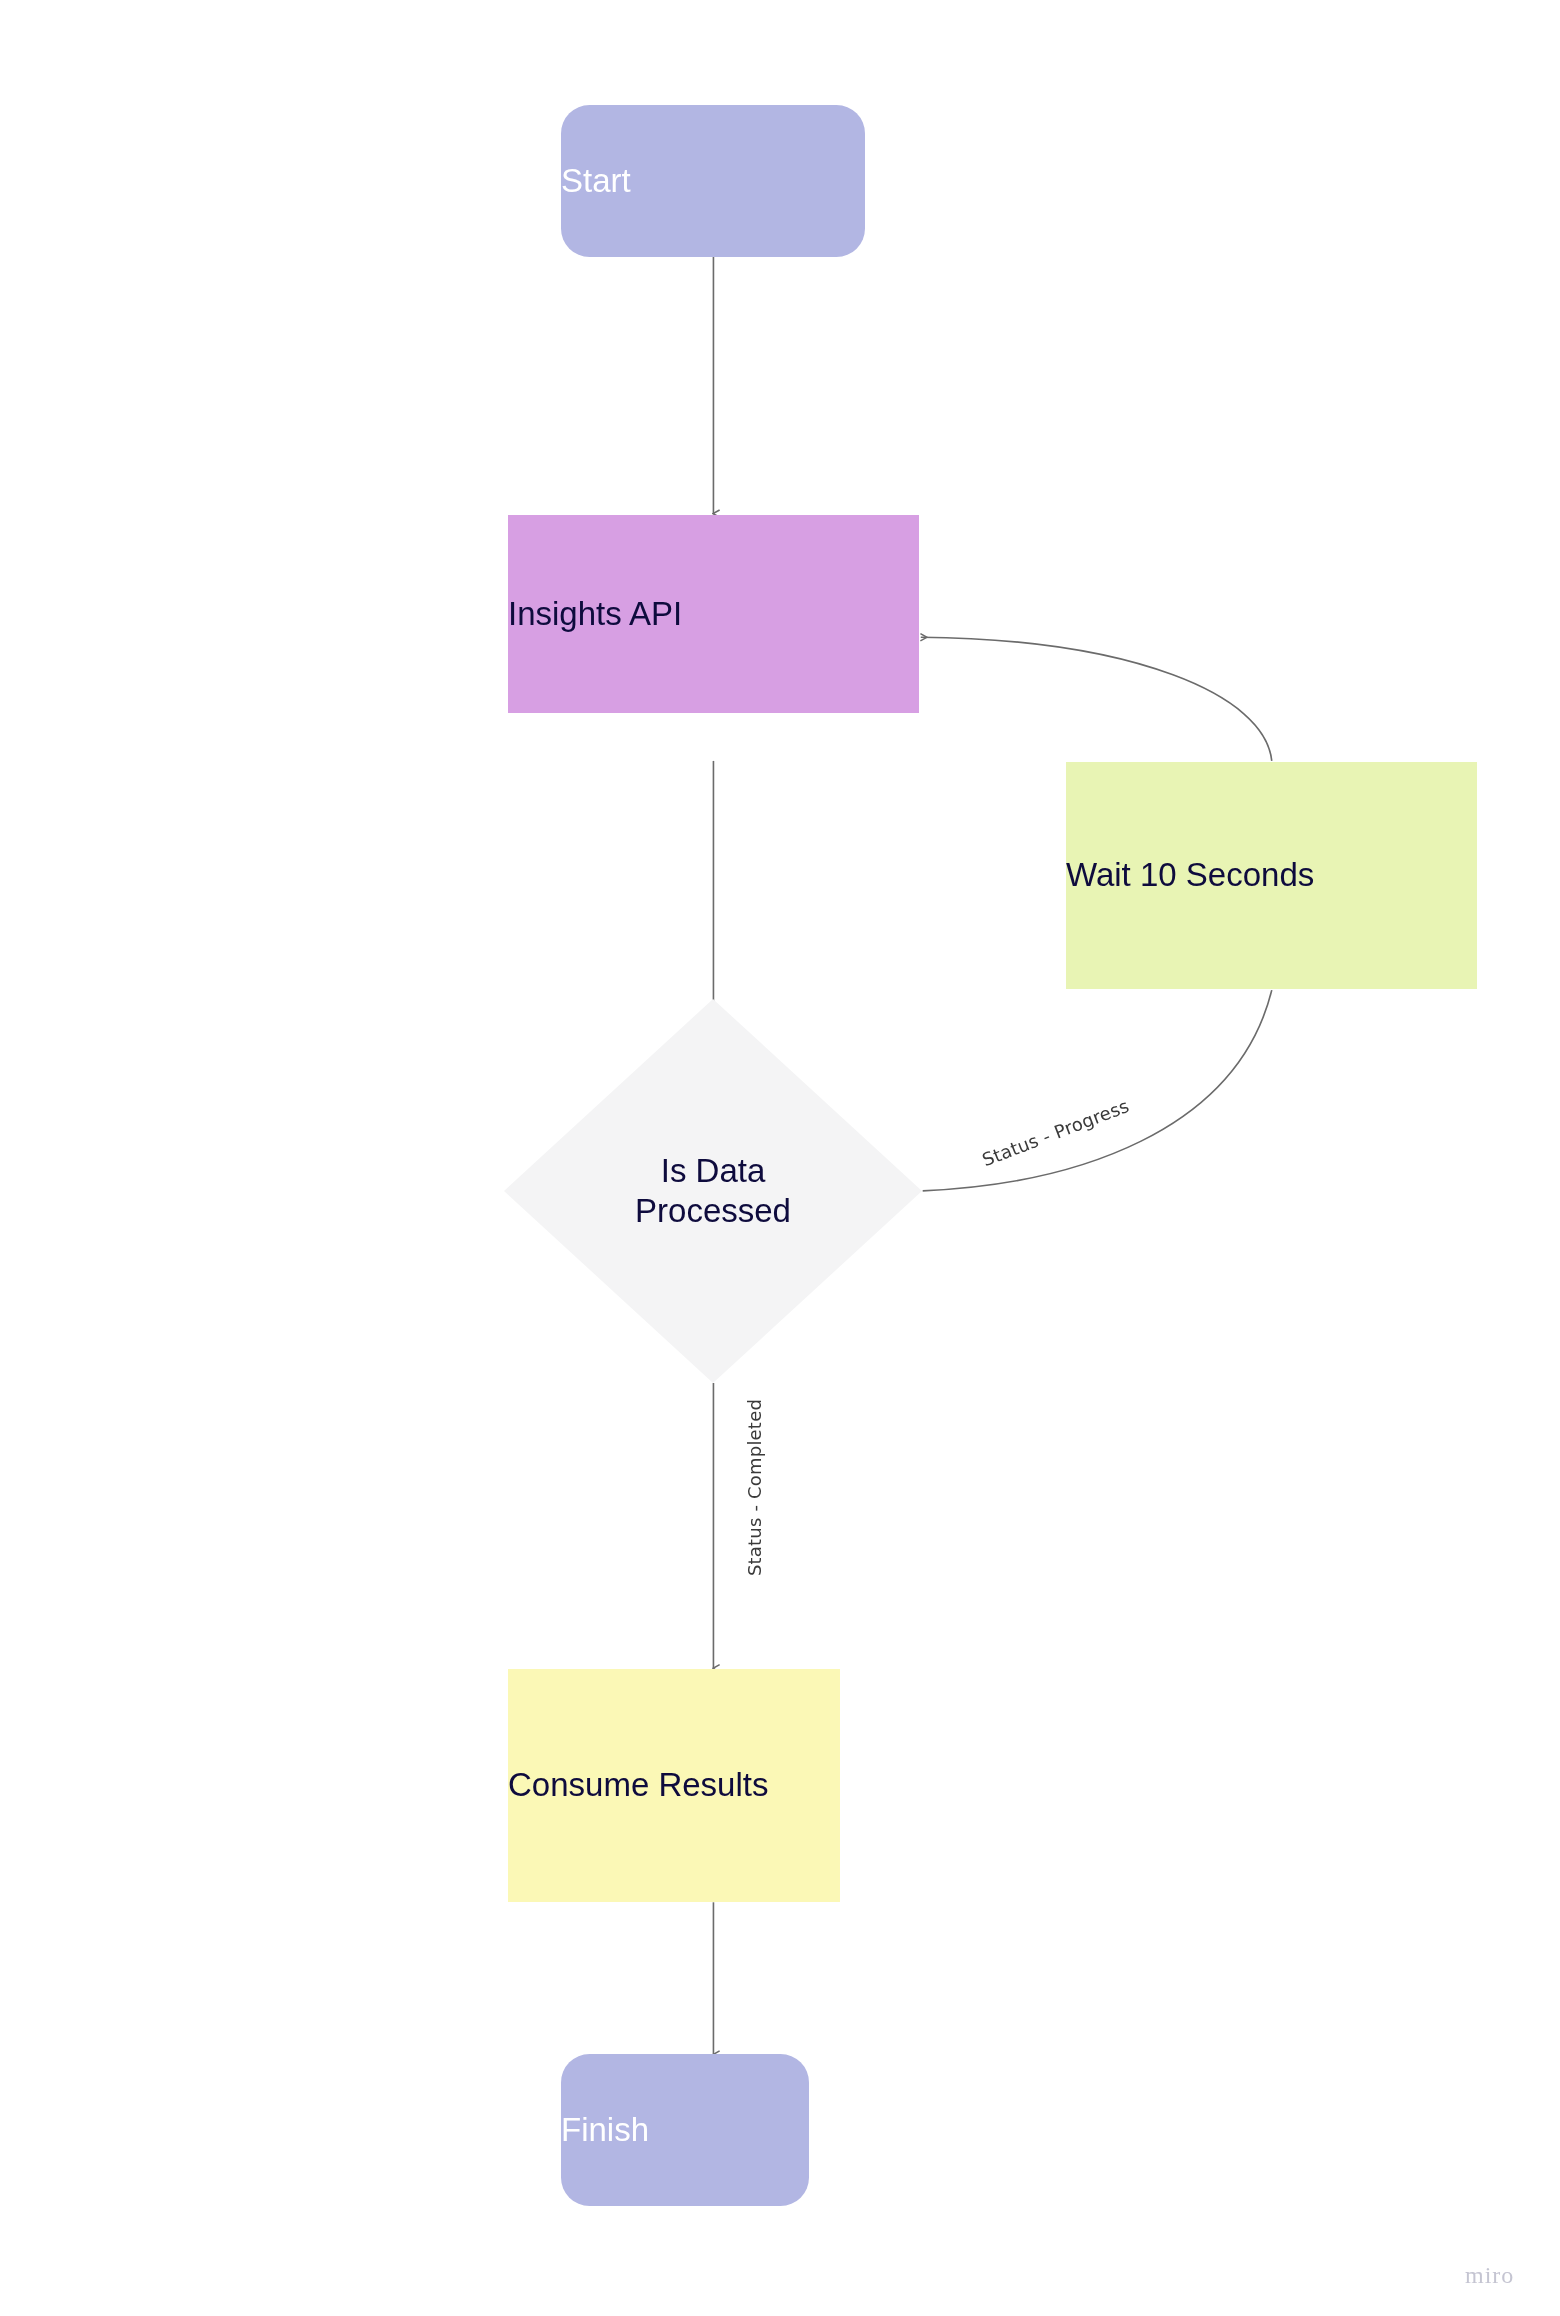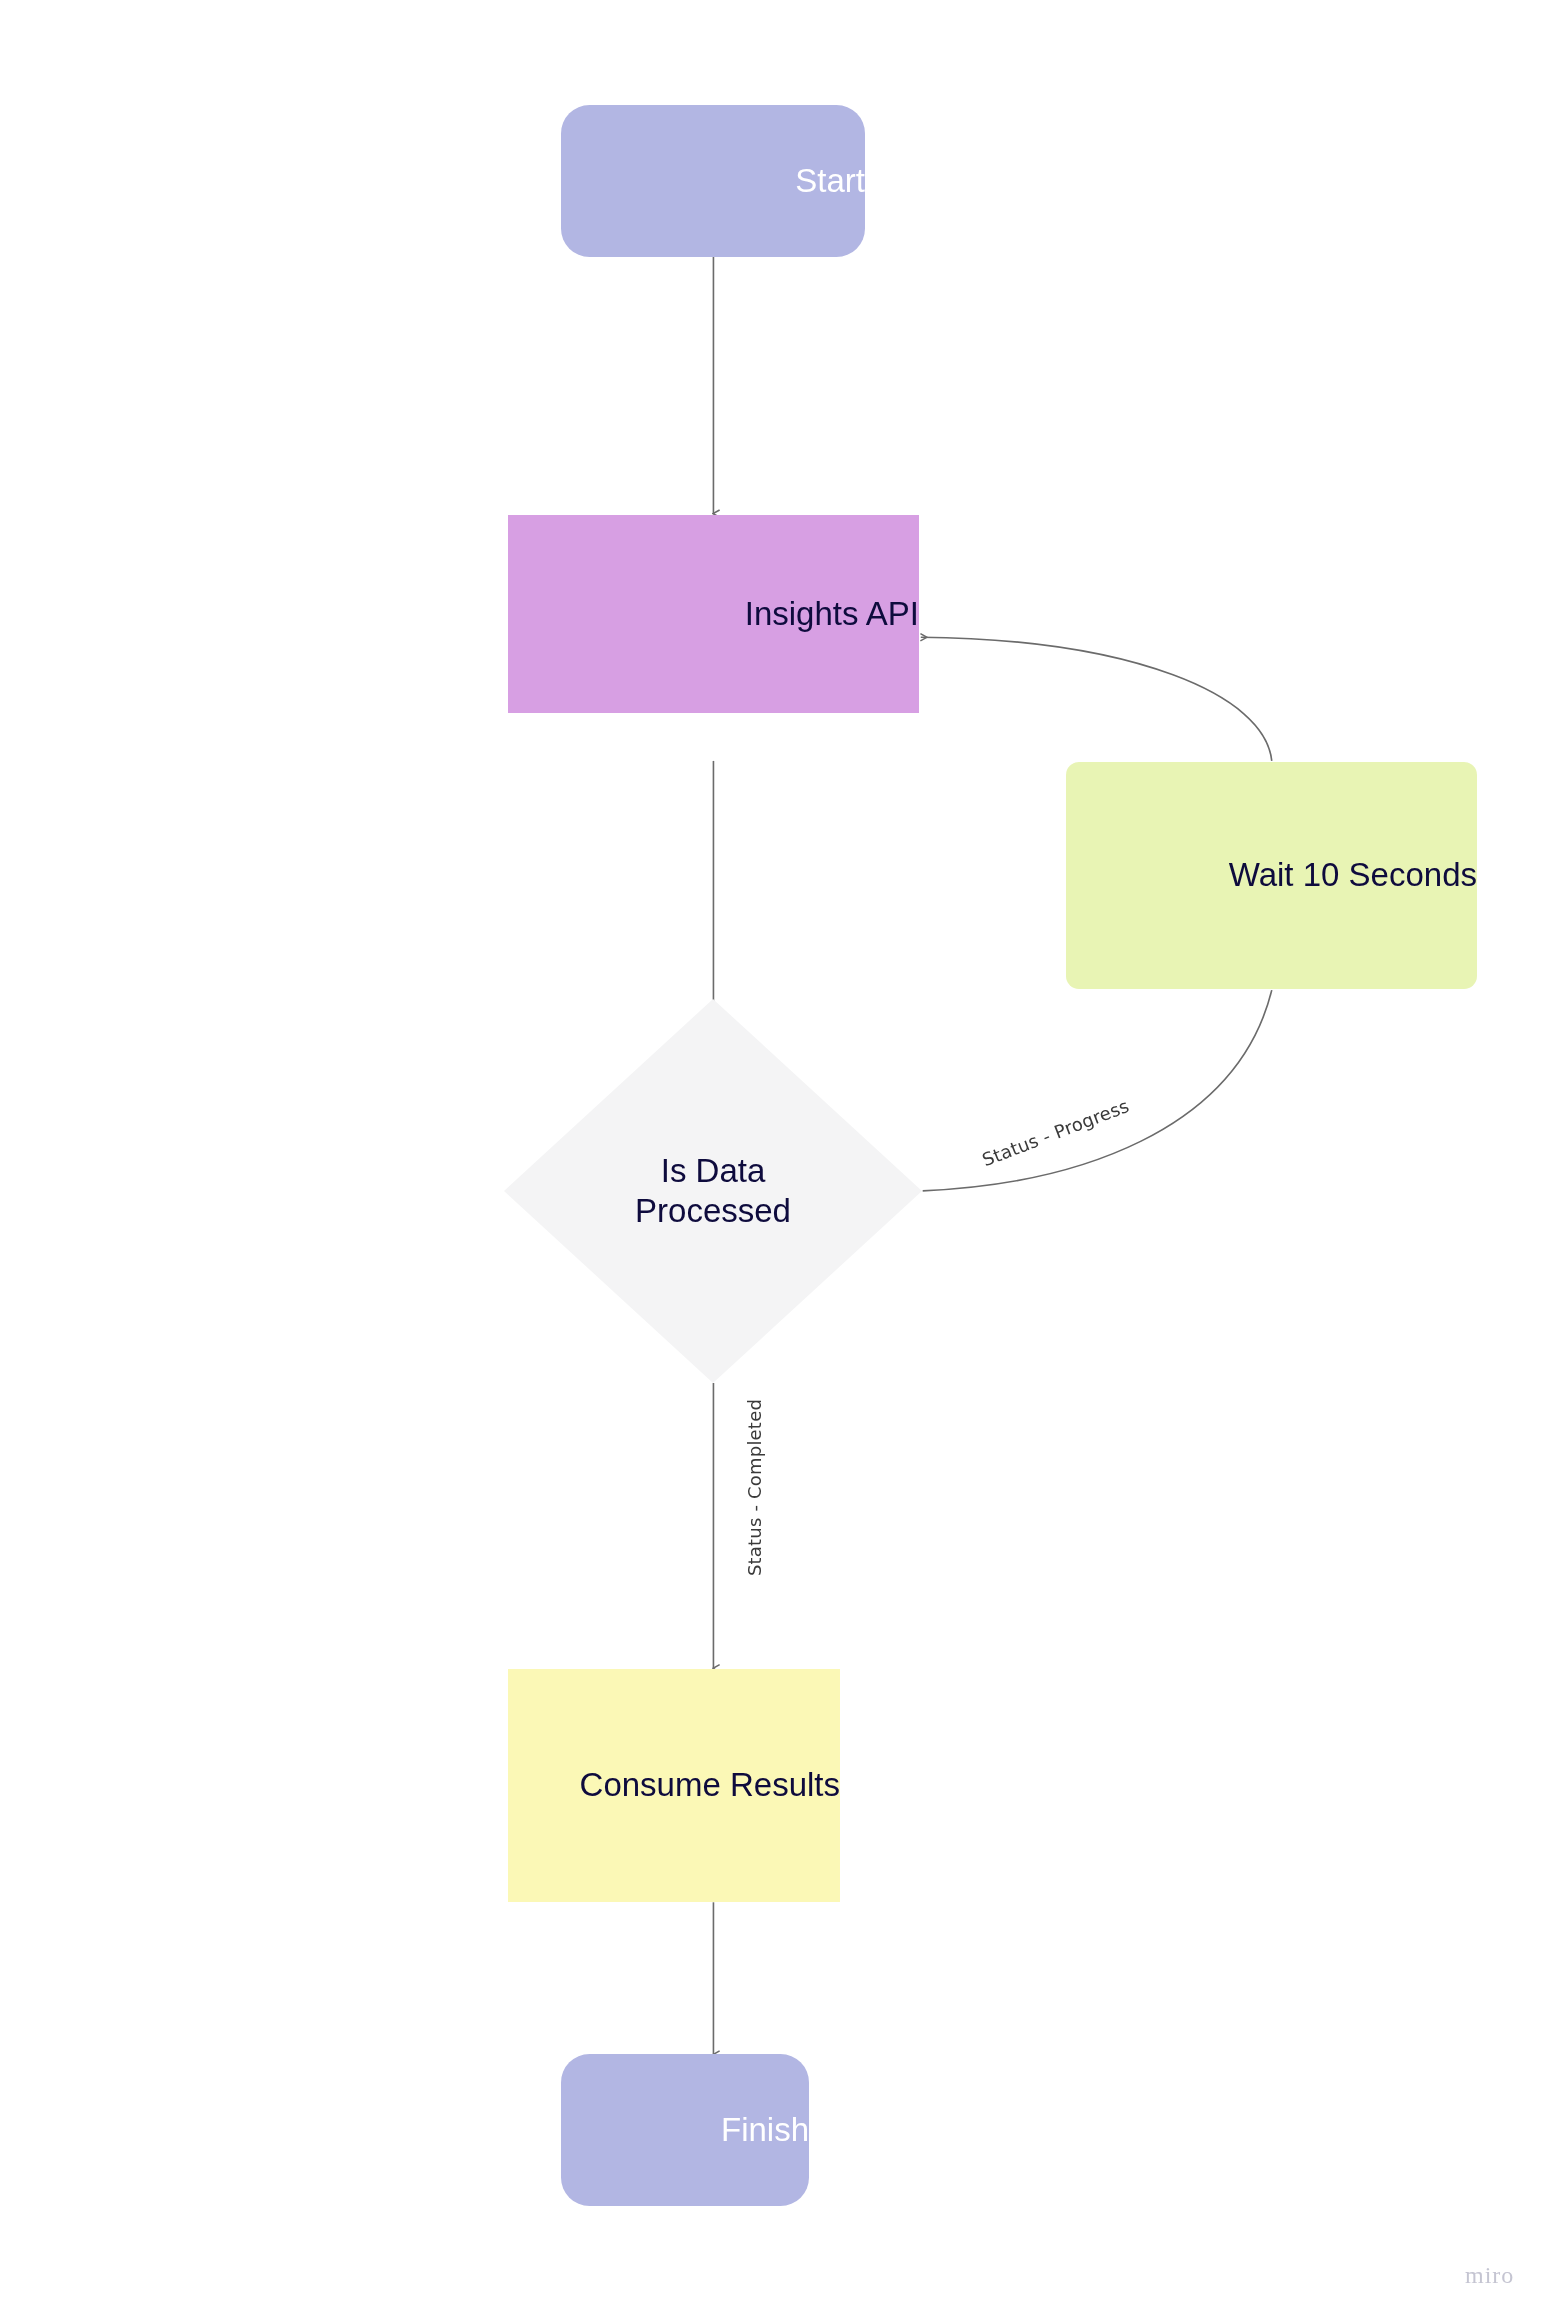--- a/index.html
+++ b/index.html
@@ -23,21 +23,21 @@
     left: 0;
     top: 0;
     width: 1561px;
     height: 2317px;
     pointer-events: none;
   }
   .node {
     position: absolute;
     display: flex;
     align-items: center;
-    justify-content: flex-end;
+    justify-content: flex-start;
     text-align: center;
     box-sizing: border-box;
     line-height: 1.18;
   }
   .node-terminal {
     border-radius: 28.5px;
     color: #ffffff;
     font-size: 33px;
   }
   .node-rect {
@@ -130,21 +130,21 @@
   </svg>
 
   <div class="node node-terminal" id="node-start" style="left:561px; top:105px; width:304px; height:152px; background:#b2b6e3;">
     <span>Start</span>
   </div>
 
   <div class="node node-rect" id="node-insights-api" style="left:508px; top:515px; width:411px; height:198px; background:#d79fe3;">
     <span>Insights API</span>
   </div>
 
-  <div class="node node-rect" id="node-wait" style="left:1066px; top:762px; width:411px; height:227px; background:#e8f4b4;border-radius:13px;">
+  <div class="node node-rect" id="node-wait" style="left:1066px; top:762px; width:411px; height:227px; background:#e8f4b4;">
     <span>Wait 10 Seconds</span>
   </div>
 
   <div class="node-decision-wrap" id="node-decision" style="left:504px; top:999px; width:418px; height:384px;">
     <div class="node-decision-shape"></div>
     <div class="node-decision-label">Is Data
 Processed</div>
   </div>
 
   <div class="node node-rect" id="node-consume" style="left:508px; top:1669px; width:332px; height:233px; background:#fbf8b6;">

